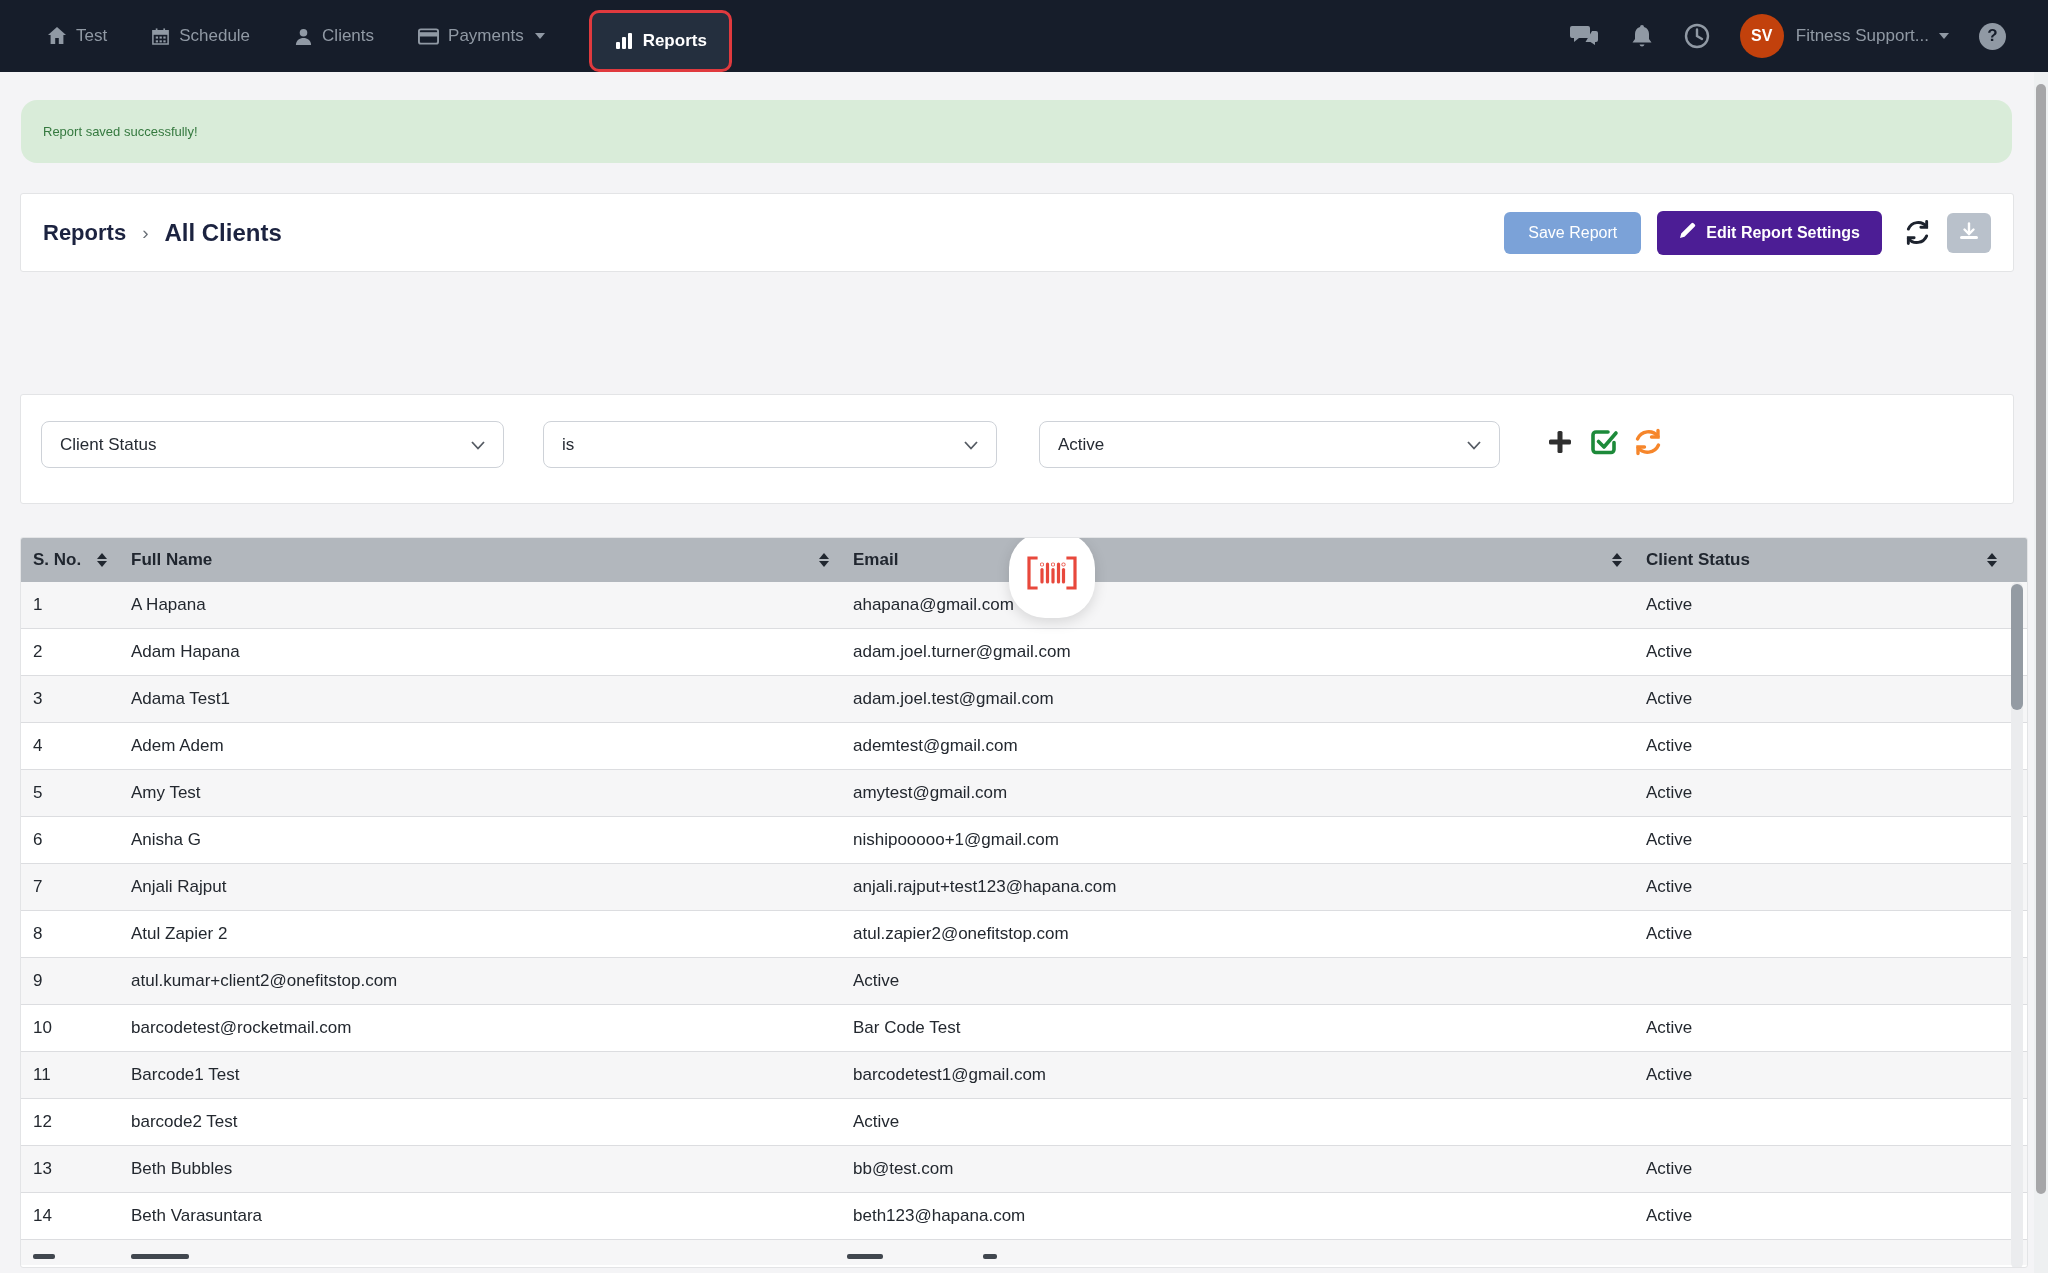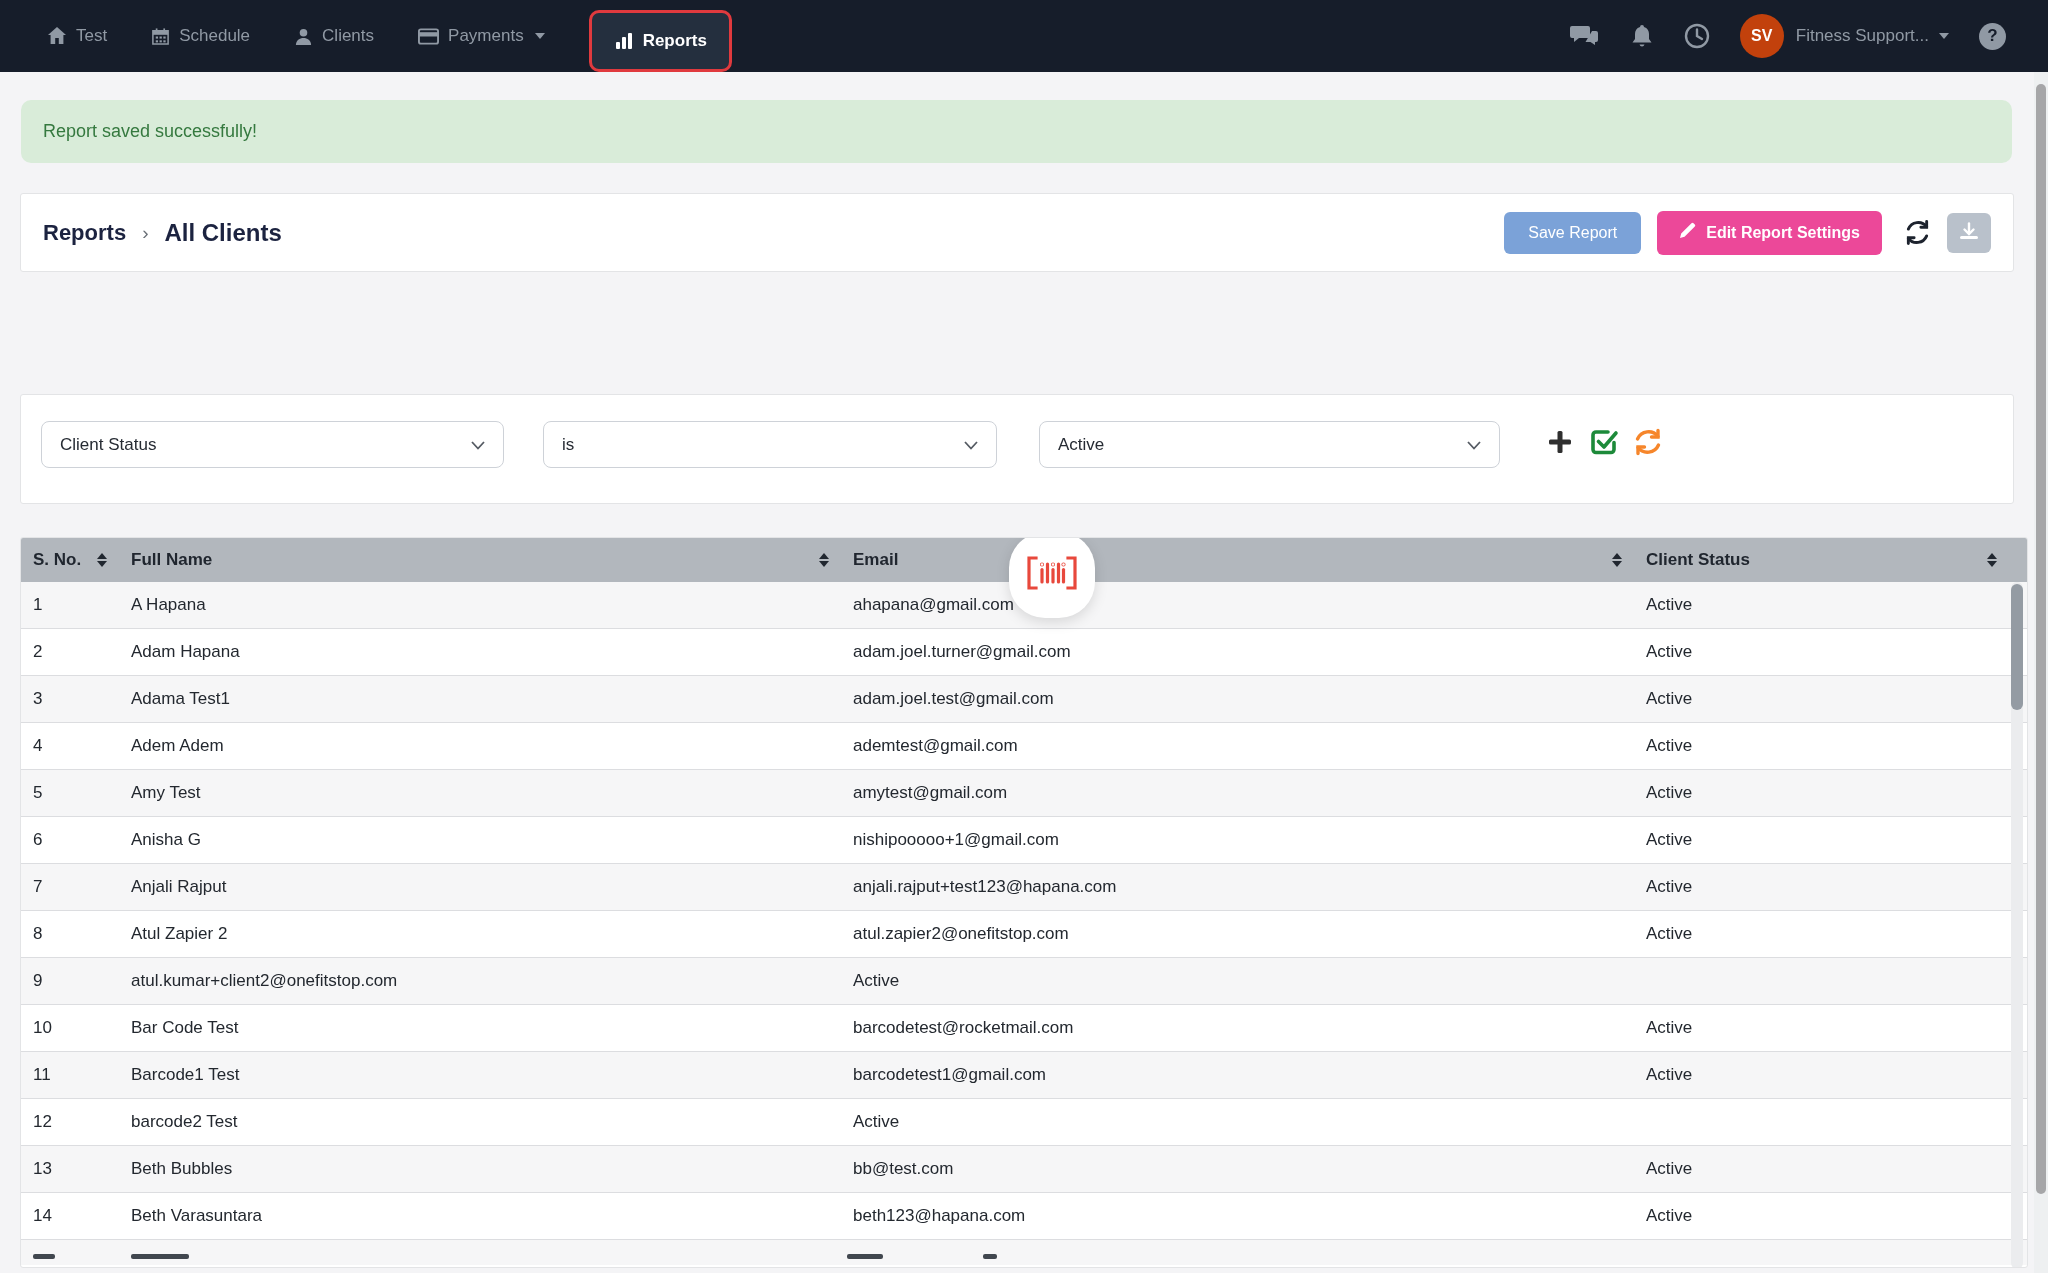--- a/index.html
+++ b/index.html
@@ -44,39 +44,39 @@
   .account-name { display: flex; align-items: center; gap: 8px; font-size: 17px; cursor: pointer; }
   .help-circle {
     width: 27px; height: 27px; border-radius: 50%; background: #9099a4;
     color: #161d2a; font-weight: bold; font-size: 17px;
     display: flex; align-items: center; justify-content: center; cursor: pointer;
   }
 
   
   .banner {
     position: absolute; left: 21px; top: 100px; width: 1991px; height: 63px;
-    background: #d9ecd9; border-radius: 10px;
+    background: #d9ecd9; border-radius: 16px;
     display: flex; align-items: center; padding-left: 22px;
-    color: #35793f; font-size: 18px;
+    color: #35793f; font-size: 13px;
   }
 
   
   .card { position: absolute; background: #fff; border: 1px solid #e3e4e6; border-radius: 3px; }
 
   .bc-card { left: 20px; top: 193px; width: 1994px; height: 79px;
     display: flex; align-items: center; justify-content: space-between; padding: 0 22px; }
   .breadcrumb { display: flex; align-items: center; gap: 16px; }
   .bc-link { font-size: 22px; font-weight: bold; color: #1c2340; cursor: pointer; }
   .bc-sep { color: #6a7077; font-size: 19px; }
   .bc-current { font-size: 24px; font-weight: bold; color: #1c2340; }
   .header-actions { display: flex; align-items: center; gap: 16px; }
   .btn { border: none; border-radius: 6px; font-family: inherit; font-size: 16px; cursor: pointer;
          display: flex; align-items: center; gap: 10px; }
   .btn-save { background: #7ba2d8; color: #fff; height: 42px; padding: 0 24px; }
-  .btn-edit { background: #ec4899; color: #fff; height: 44px; padding: 0 22px; font-weight: bold; }
+  .btn-edit { background: #4c1d95; color: #fff; height: 44px; padding: 0 22px; font-weight: bold; }
   .refresh-dark { color: #1d232e; margin-left: 6px; }
   .btn-download { background: #b9c1cb; color: #fff; width: 44px; height: 40px; justify-content: center; }
 
   .desc-card { left: 20px; top: 298px; width: 1994px; height: 68px;
     display: flex; align-items: center; padding-left: 22px; font-size: 17px; color: #23282f; }
 
   .filter-card { left: 20px; top: 394px; width: 1994px; height: 110px; }
   .select {
     position: absolute; top: 26px; height: 47px; background: #fff;
     border: 1px solid #ced2d8; border-radius: 8px; cursor: pointer;
@@ -409,22 +409,22 @@
       </div>
 
       <div class="tgrid trow odd">
         <div class="td">9</div>
         <div class="td">atul.kumar+client2@onefitstop.com</div>
         <div class="td">Active</div>
       </div>
 
       <div class="tgrid trow">
         <div class="td">10</div>
+        <div class="td">barcodetest@rocketmail.com</div>
         <div class="td">Bar Code Test</div>
-        <div class="td">barcodetest@rocketmail.com</div>
         <div class="td">Active</div>
       </div>
 
       <div class="tgrid trow odd">
         <div class="td">11</div>
         <div class="td">Barcode1 Test</div>
         <div class="td">barcodetest1@gmail.com</div>
         <div class="td">Active</div>
       </div>
 

